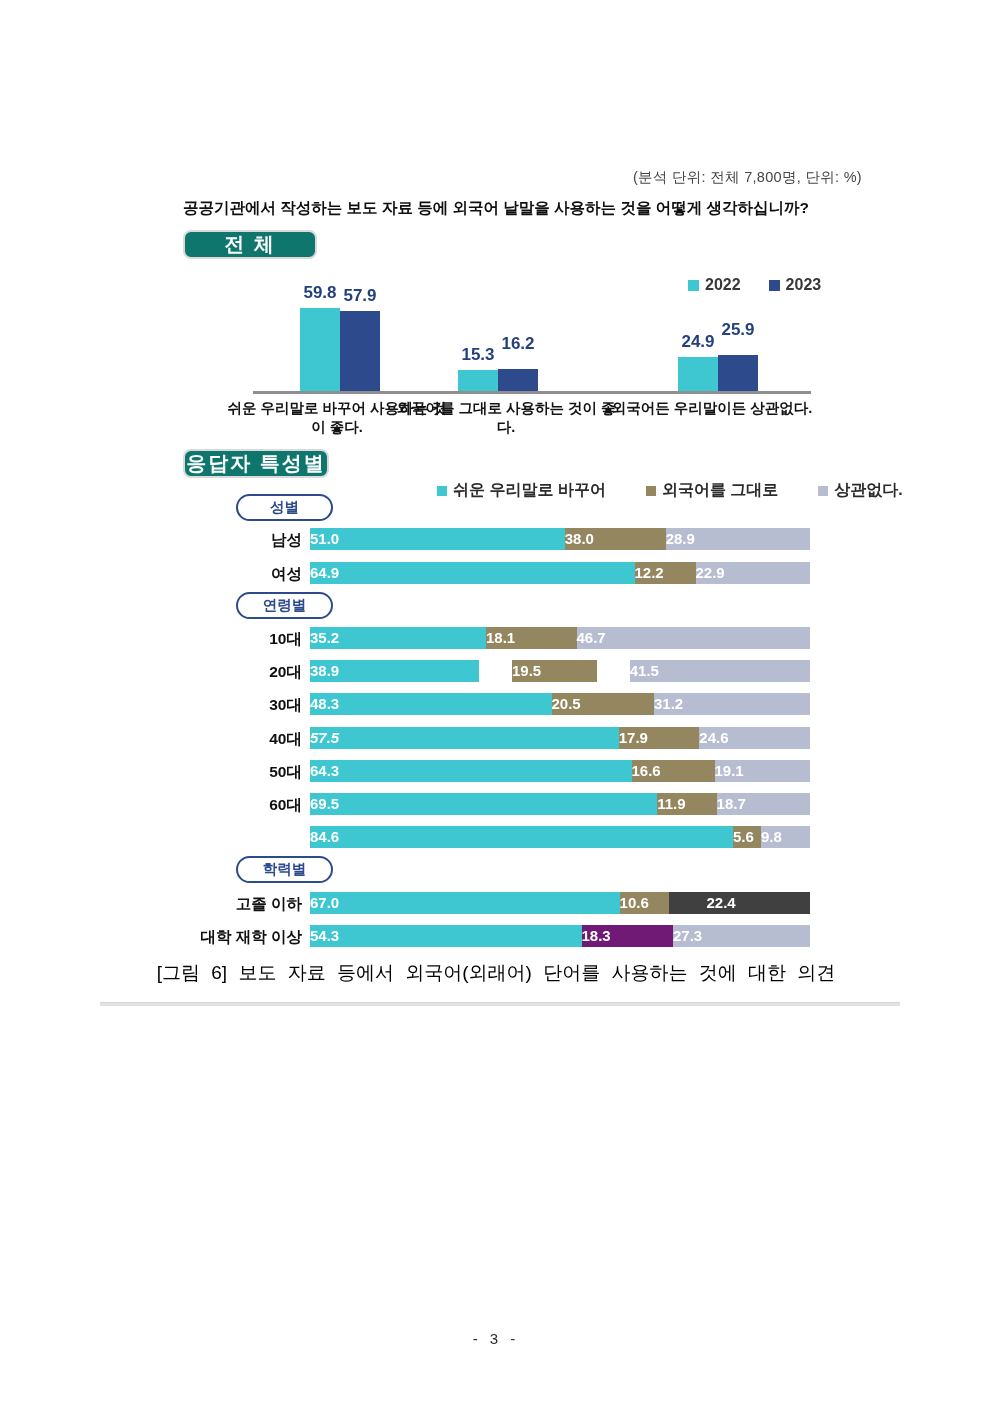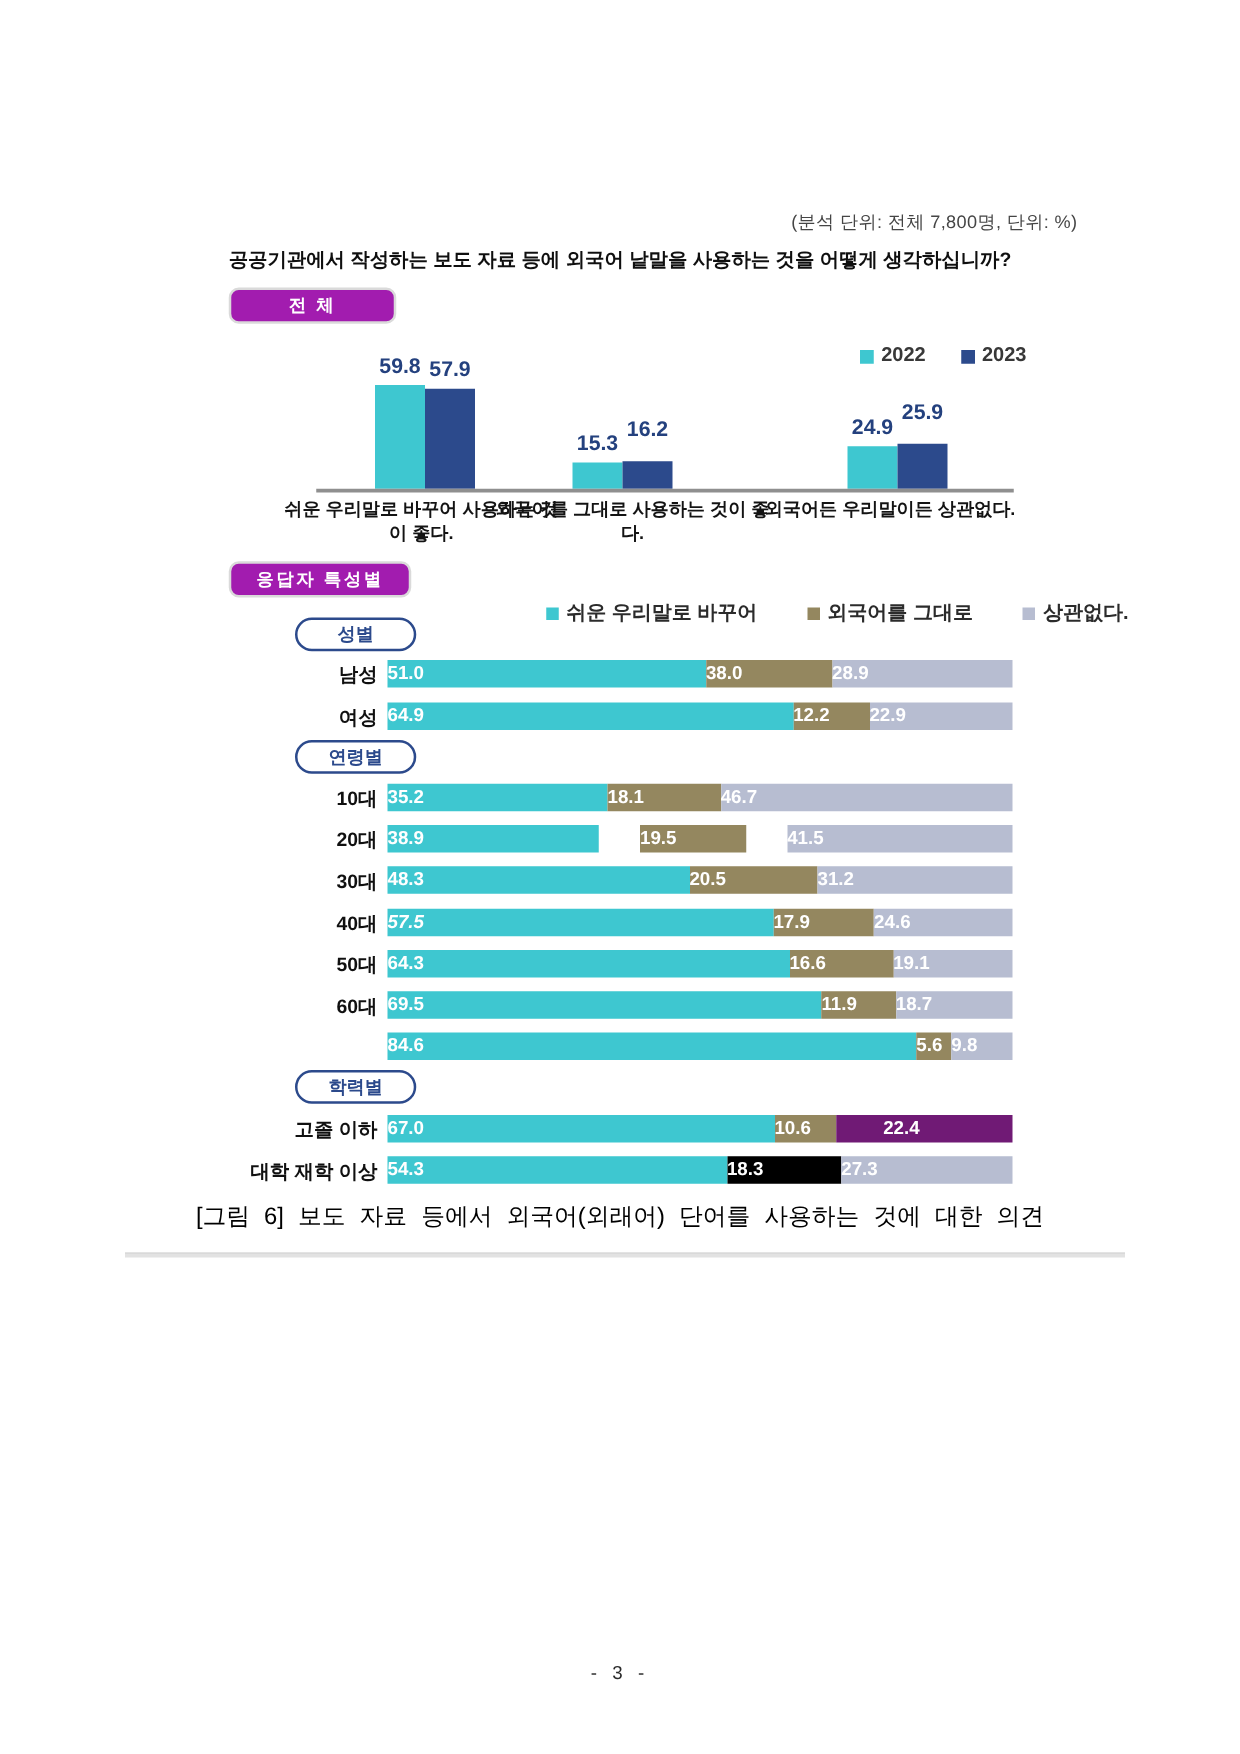--- a/index.html
+++ b/index.html
@@ -2,22 +2,22 @@
 <html><head>
 <meta charset="utf-8">
 <style>
   html,body{margin:0;padding:0;background:#ffffff;}
   .page{position:relative;width:992px;height:1403px;background:#ffffff;overflow:hidden;
         font-family:"Liberation Sans","DejaVu Sans",sans-serif;}
   .note{position:absolute;top:168px;left:400px;width:462px;text-align:right;
         font-size:14.5px;color:#454545;letter-spacing:0.3px;}
   .question{position:absolute;top:198px;left:40px;width:912px;text-align:center;
         font-size:15.5px;font-weight:700;color:#0f0f0f;}
-  .badge{position:absolute;background:#a21caf;border:2.5px solid #dadada;border-radius:8px;
-        color:#ffffff;font-weight:700;font-size:14px;display:flex;align-items:center;justify-content:center;
+  .badge{position:absolute;background:#0f766e;border:2.5px solid #dadada;border-radius:8px;
+        color:#ffffff;font-weight:700;font-size:20px;display:flex;align-items:center;justify-content:center;
         letter-spacing:2px;box-sizing:border-box;}
   .badge-overall{left:183px;top:230px;width:134px;height:29px;}
   .badge-respondent{left:183px;top:449px;width:146px;height:29px;}
   .top-legend{position:absolute;left:676px;top:276px;display:flex;align-items:center;gap:16px;}
   .legend-item{display:flex;align-items:center;gap:6px;font-size:16px;font-weight:700;color:#383838;padding-left:12px;}
   .legend-sq{width:11px;height:11px;display:inline-block;}
   .top-chart{position:absolute;left:253px;top:268px;width:558px;height:123px;}
   .axis-line{position:absolute;left:253px;top:391px;width:558px;height:3px;background:#8f8f8f;}
   .vbar{position:absolute;bottom:0;}
   .vlabel{position:absolute;width:70px;text-align:center;font-size:17px;font-weight:700;color:#24417e;}
@@ -219,30 +219,30 @@
       </div>
       <div class="pill" style="top: 856px;">학력별</div>
       <div class="row-label" style="top: 894px;">고졸 이하</div>
       <div class="track" style="top: 892px;">
         <div class="seg" style="width: 335px; background: rgb(62, 199, 208);">
           <span class="seg-val">67.0</span>
         </div>
         <div class="seg" style="width: 53px; background: rgb(148, 135, 95);">
           <span class="seg-val">10.6</span>
         </div>
-        <div class="seg" style="width: 112px; background: #701a75; padding-left: 38px;">
+        <div class="seg" style="width: 112px; background: #404040; padding-left: 38px;">
           <span class="seg-val">22.4</span>
         </div>
       </div>
       <div class="row-label" style="top: 927px;">대학 재학 이상</div>
       <div class="track" style="top: 925px;">
         <div class="seg" style="width: 271.5px; background: rgb(62, 199, 208);">
           <span class="seg-val">54.3</span>
         </div>
-        <div class="seg" style="width: 91.5px; background: #000000;">
+        <div class="seg" style="width: 91.5px; background: #701a75;">
           <span class="seg-val">18.3</span>
         </div>
         <div class="seg" style="width: 136.5px; background: rgb(183, 189, 209);">
           <span class="seg-val">27.3</span>
         </div>
       </div>
     </div>
 
   <div class="caption">[그림 6] 보도 자료 등에서 외국어(외래어) 단어를 사용하는 것에 대한 의견</div>
 

